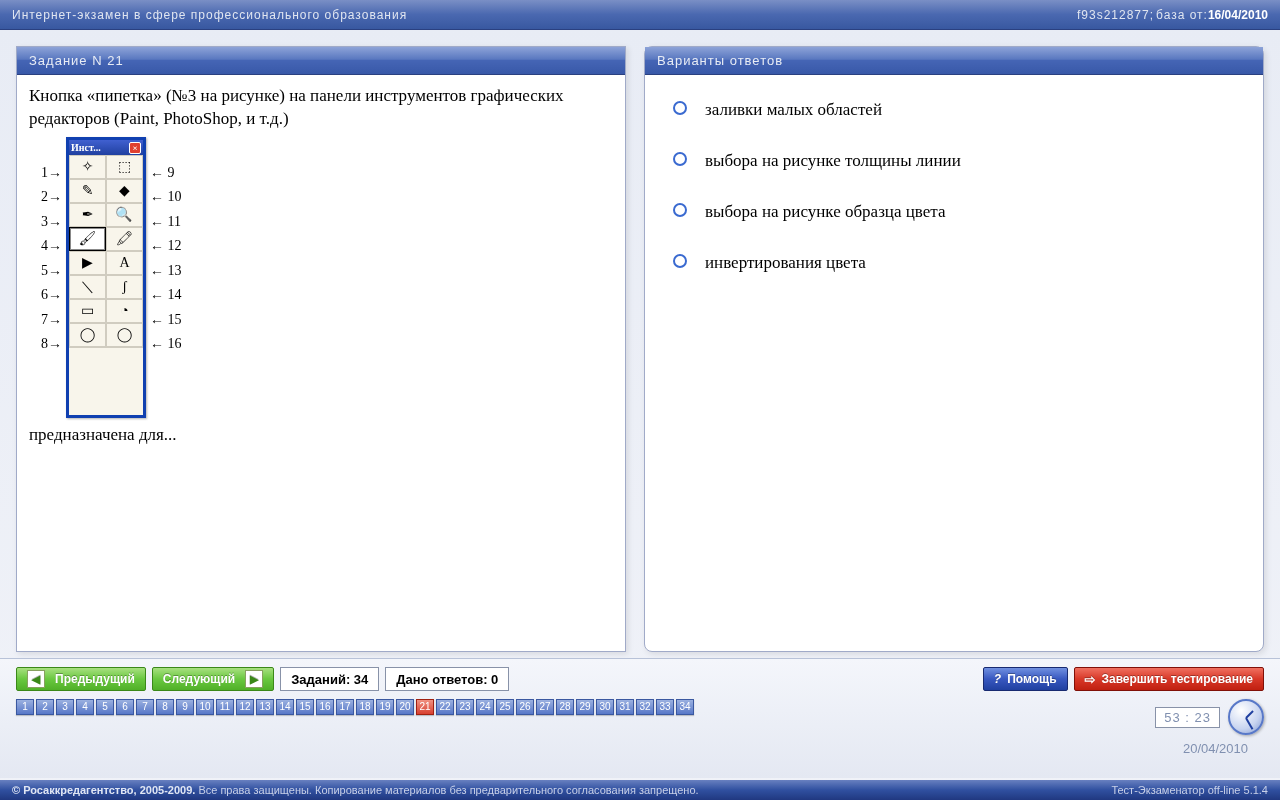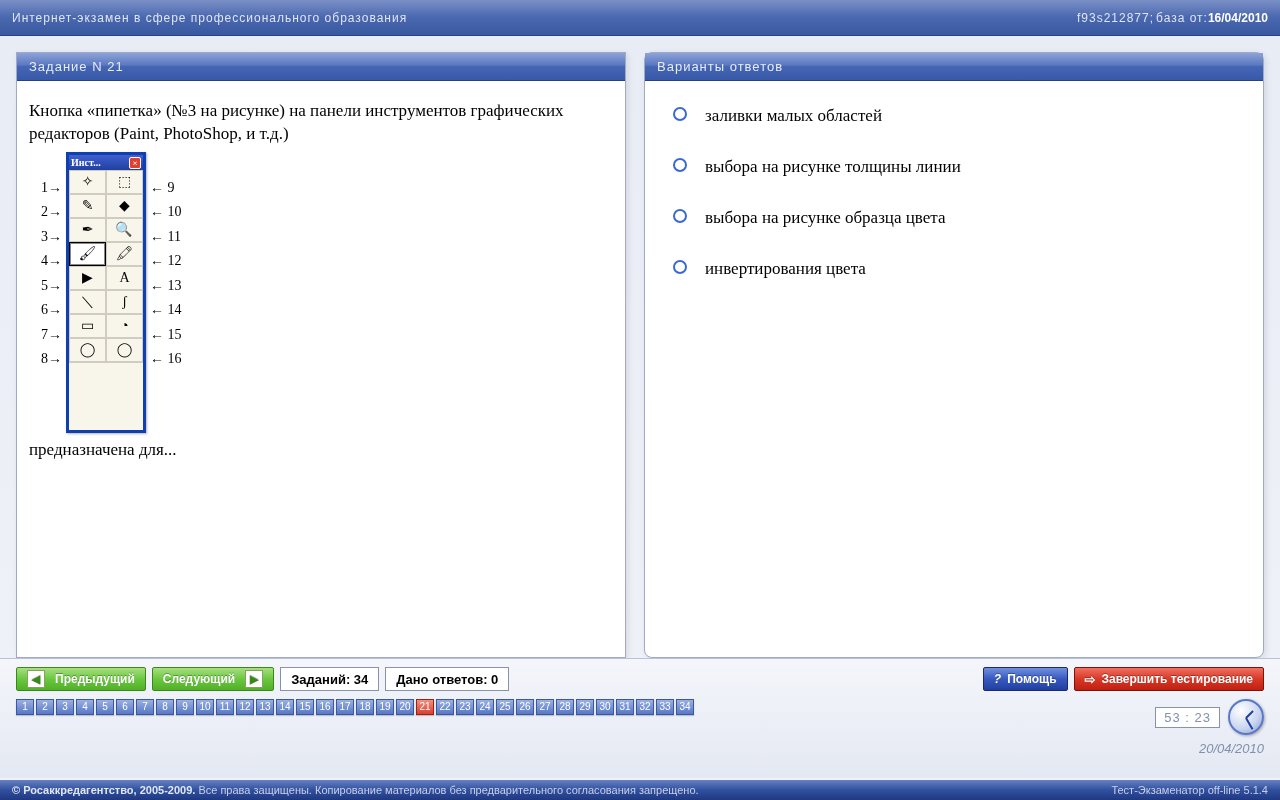--- a/index.html
+++ b/index.html
@@ -6,21 +6,21 @@
 body {
   font-family: Arial, sans-serif;
   background: linear-gradient(to bottom, #d8e0f0 0%, #e8ecf5 3%, #f0f2f8 100%);
   width: 1280px;
   height: 800px;
   overflow: hidden;
   position: relative;
 }
 .top-bar {
   background: linear-gradient(to bottom, #7a8fc5 0%, #4a68b0 50%, #3858a0 100%);
-  height: 36px;
+  height: 30px;
   display: flex;
   align-items: center;
   padding: 0 12px;
   color: #e0e5f0;
   font-size: 12px;
   font-family: Verdana, sans-serif;
   letter-spacing: 1px;
   border-bottom: 1px solid #2a4080;
 }
 .top-bar .right { margin-left: auto; display: flex; gap: 2px; }
@@ -43,21 +43,21 @@
 .panel-header {
   background: linear-gradient(to bottom, #8da3d8 0%, #5a78c0 45%, #4565b5 50%, #3858a8 100%);
   color: #e8ecf5;
   font-size: 13px;
   font-family: Verdana, sans-serif;
   letter-spacing: 1px;
   padding: 6px 12px;
   border-bottom: 1px solid #2a4080;
 }
 .panel-body {
-  padding: 19px 12px;
+  padding: 10px 12px;
   font-family: "Times New Roman", serif;
   font-size: 17px;
   line-height: 1.35;
   color: #000;
   flex: 1;
   overflow: auto;
 }
 .toolbox-fig {
   margin: 6px 0 0 12px;
   display: flex;
@@ -247,25 +247,24 @@
   content: '';
   position: absolute;
   background: #2040a0;
   left: 50%; top: 50%;
   transform-origin: left center;
 }
 .clock-icon::before { width: 10px; height: 2px; transform: rotate(-45deg); }
 .clock-icon::after { width: 13px; height: 2px; transform: rotate(60deg); }
 .date-text {
   position: absolute;
-  right: 16px;
+  right: 32px;
   top: 82px;
   color: #8090b0;
   font-size: 13px;
-  font-style: italic;
 }
 .footer {
   position: absolute;
   left: 0; right: 0; bottom: 0;
   height: 20px;
   background: linear-gradient(to bottom, #6880c0 0%, #3050a0 50%, #203880 100%);
   color: #c8d0e8;
   font-size: 11px;
   display: flex;
   align-items: center;

